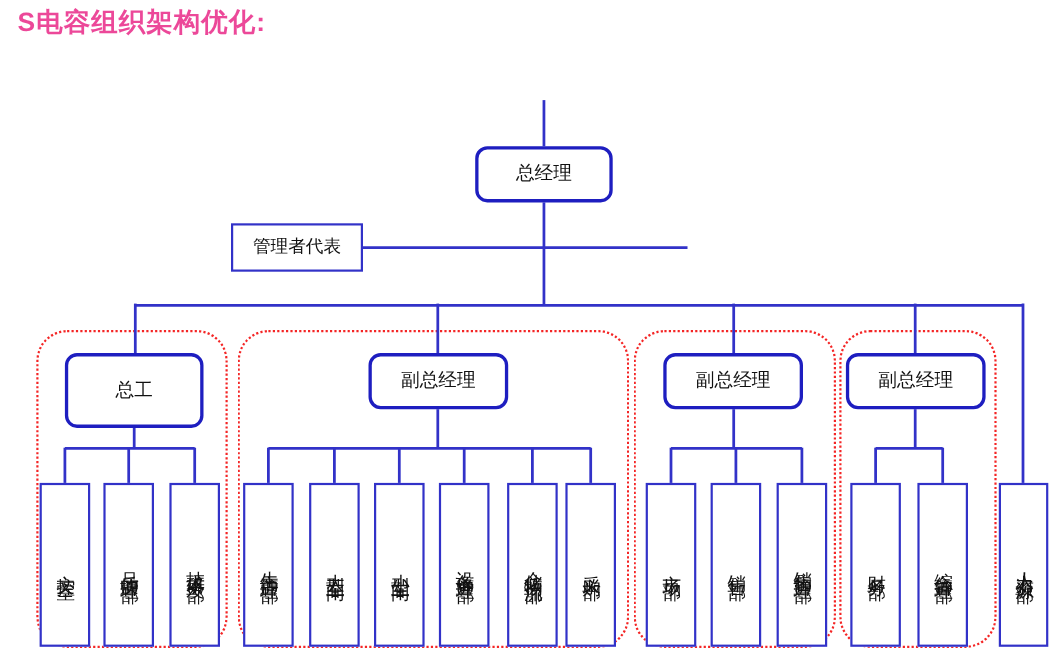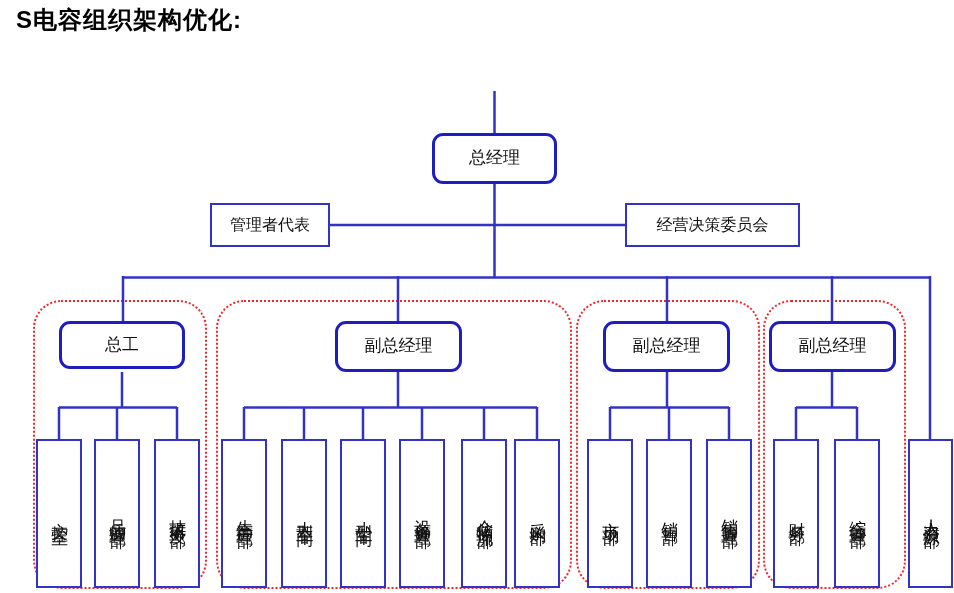--- a/index.html
+++ b/index.html
@@ -2,21 +2,21 @@
 <html style="--line: #3232c8; --box-border: #1e1ec0; --dept-border: #3232c8; --group-border: #f42525; --text: #111111;"><head>
 <meta charset="utf-8">
 <style>
   html,body{margin:0;padding:0;background:#ffffff;}
   .stage{
     position:relative;width:954px;height:593px;background:#ffffff;overflow:hidden;
     font-family:"Liberation Sans","DejaVu Sans",sans-serif;color:var(--text,#111);
   }
   .title{
     position:absolute;left:16px;top:4px;margin:0;
-    font-size:24px;font-weight:700;letter-spacing:1px;color:#000000;
+    font-size:24px;font-weight:700;letter-spacing:1px;color:#ec4899;
   }
   .lines{position:absolute;left:0;top:0;z-index:2;}
   .lines line{stroke:var(--line,#3232c8);stroke-width:2.5;fill:none;}
   .group{
     position:absolute;top:300px;height:285px;z-index:1;
     border:2px dotted var(--group-border,#f42525);border-radius:28px;
     background:transparent;
   }
   .box{
     position:absolute;z-index:3;background:#ffffff;
@@ -88,23 +88,22 @@
 
     <line x1="832" y1="372" x2="832" y2="408"></line>
     <line x1="796" y1="407.5" x2="857" y2="407.5"></line>
     <line x1="796" y1="407" x2="796" y2="440"></line>
     <line x1="857" y1="407" x2="857" y2="440"></line>
   </svg>
 
   <div class="box rect" style="left:210px;top:203px;width:120px;height:44px">管理者代表</div>
 
   <div class="box round" style="left:432px;top:133px;width:125px;height:51px">总经理</div>
-  <div class="box rect" style="left:625px;top:203px;width:175px;height:44px">经营决策委员会</div>
 
-  <div class="box round" style="left:59px;top:321px;width:126px;height:48px">总工</div>
+  <div class="box round" style="left:59px;top:321px;width:126px;height:68px">总工</div>
   <div class="box round" style="left:335px;top:321px;width:127px;height:51px">副总经理</div>
   <div class="box round" style="left:603px;top:321px;width:127px;height:51px">副总经理</div>
   <div class="box round" style="left:769px;top:321px;width:127px;height:51px">副总经理</div>
 
   <div class="box dept" style="left:36px">文控室</div>
   <div class="box dept" style="left:94px">品质管理部</div>
   <div class="box dept" style="left:154px">技术研发部</div>
 
   <div class="box dept" style="left:221px">生产管理部</div>
   <div class="box dept" style="left:281px">大型车间</div>

